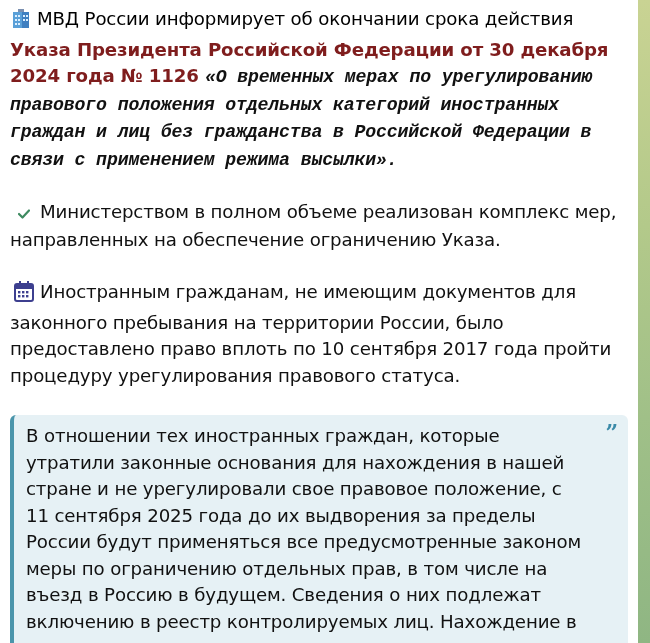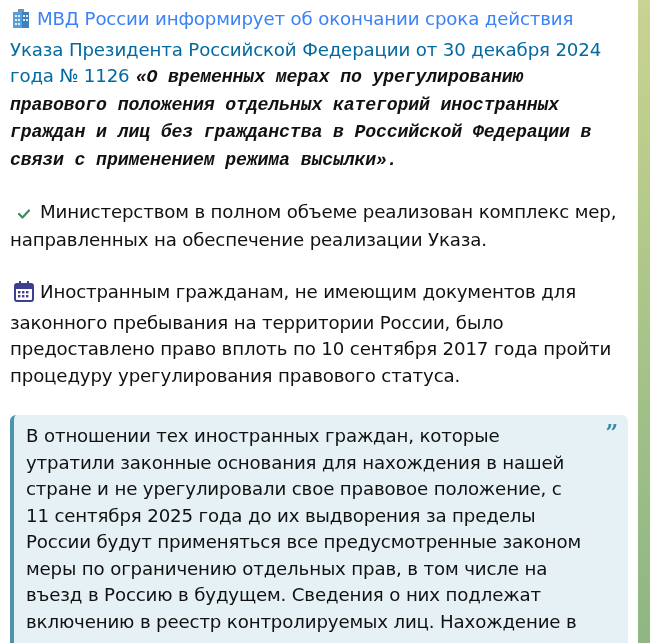--- a/index.html
+++ b/index.html
@@ -41,25 +41,25 @@
       letter-spacing: -0.15px;
     }
     .para {
       margin: 0 0 26px 0;
     }
     .headline {
       font-weight: bold;
     }
     .headline .lead {
       font-weight: normal;
-      color: #3b82f6;
+      color: #000000;
     }
     .link {
-      color: #0369a1;
-      font-weight: normal;
+      color: #7f1d1d;
+      font-weight: bold;
       text-decoration: none;
       cursor: pointer;
     }
     .italic-bold {
       font-style: italic;
       font-weight: bold;
       font-family: Liberation Mono, monospace;
     }
     .icon {
       display: inline-block;
@@ -118,21 +118,21 @@
       </span><span class="lead">МВД России информирует об окончании срока действия</span>
       <a class="link">Указа Президента Российской Федерации от 30 декабря 2024 года № 1126</a>
       <span class="italic-bold">«О временных мерах по урегулированию правового положения отдельных категорий иностранных граждан и лиц без гражданства в Российской Федерации в связи с применением режима высылки».</span>
     </p>
 
     <p class="para">
       <span class="icon" style="margin-left:8px;margin-right:10px;vertical-align:-1px;">
         <svg width="12" height="10" viewBox="0 0 12 10">
           <path d="M1 5 L4.5 8.5 L11 1.5" stroke="#3e8a60" stroke-width="2.2" fill="none" stroke-linecap="round" stroke-linejoin="round"></path>
         </svg>
-      </span><span>Министерством в полном объеме реализован комплекс мер, направленных на обеспечение реализации Указа.</span>
+      </span><span>Министерством в полном объеме реализован комплекс мер, направленных на обеспечение ограничению Указа.</span>
     </p>
 
     <p class="para">
       <span class="icon" style="margin-left:3px;">
         <svg width="22" height="22" viewBox="0 0 22 22">
           <rect x="2" y="4" width="18" height="17" rx="2" fill="#ffffff" stroke="#3d3f8f" stroke-width="2"></rect>
           <rect x="2" y="4" width="18" height="5" fill="#3d3f8f"></rect>
           <rect x="6" y="1" width="2" height="5" fill="#3d3f8f"></rect>
           <rect x="14" y="1" width="2" height="5" fill="#3d3f8f"></rect>
           <g fill="#3d3f8f">

